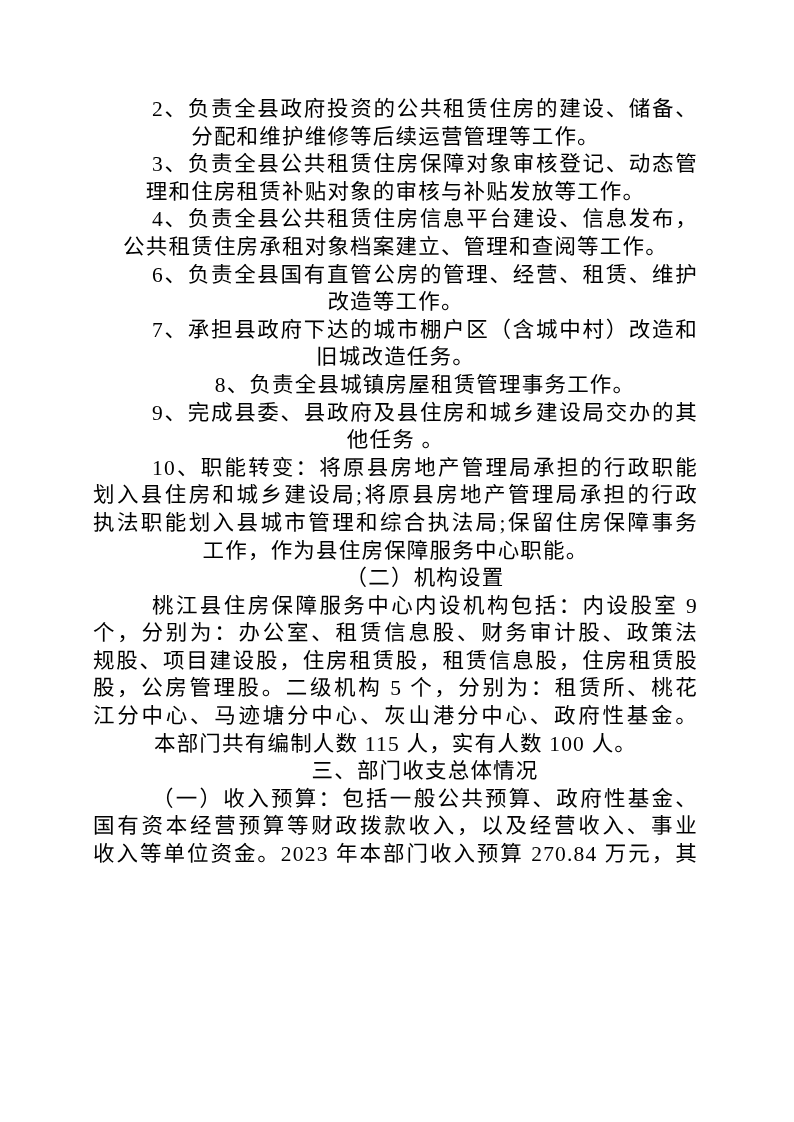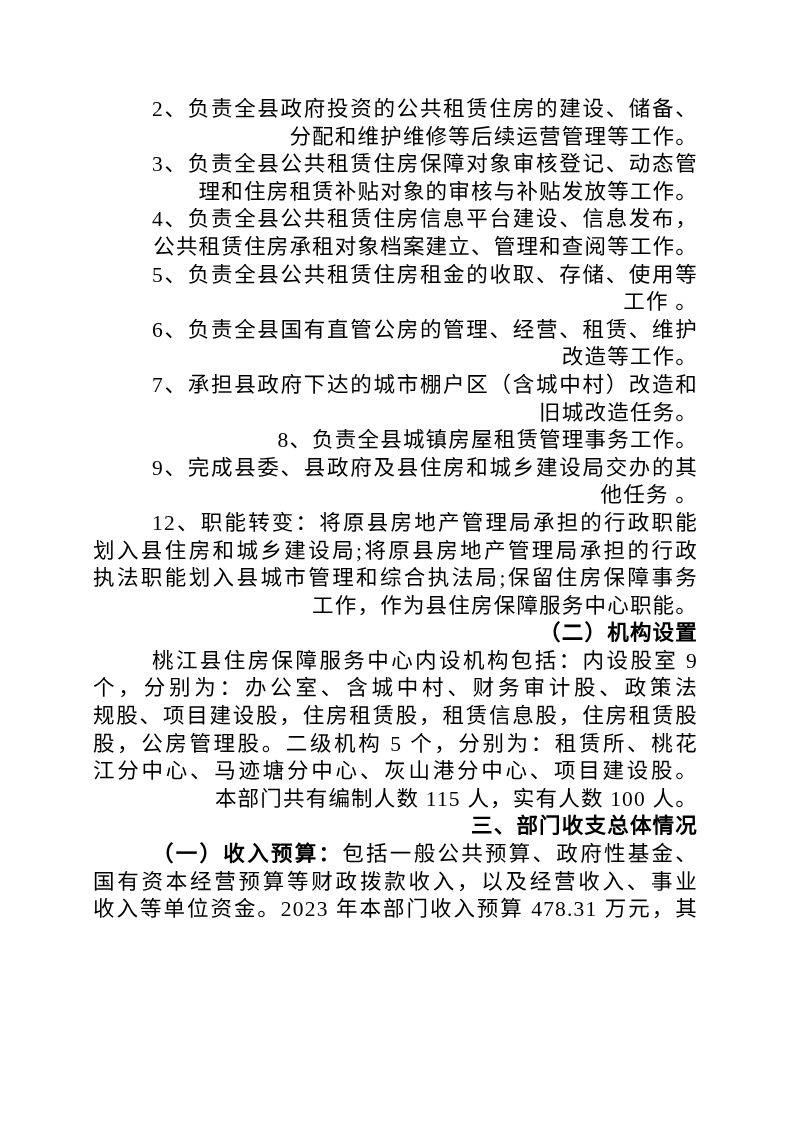--- a/index.html
+++ b/index.html
@@ -26,37 +26,37 @@
     top: 96px;
     width: 605px;
   }
   .para { margin: 0; padding: 0; }
   .line {
     height: 27.6px;
     line-height: 27.6px;
     font-size: 21.5px;
     letter-spacing: 1.2px;
     overflow: hidden;
-    text-align: right;
+    text-align: center;
   }
   
   .line.fill { text-align: justify; }
   .line.fill::after {
     content: "";
     display: inline-block;
     width: 100%;
     height: 0;
     vertical-align: top;
   }
   .line.indent { text-indent: 59px; }
   
   .para.heading .line,
   .line b {
     font-family: "Liberation Sans", "DejaVu Sans", sans-serif;
-    font-weight: 700;
+    font-weight: 400;
   }
   .line b { letter-spacing: 1.2px; }
 </style>
 </head>
 <body>
 
 <div class="page">
   <div class="doc">
       <div class="para body">
         <div class="line fill indent">2、负责全县政府投资的公共租赁住房的建设、储备、</div>
@@ -64,57 +64,53 @@
       </div>
       <div class="para body">
         <div class="line fill indent">3、负责全县公共租赁住房保障对象审核登记、动态管</div>
         <div class="line">理和住房租赁补贴对象的审核与补贴发放等工作。</div>
       </div>
       <div class="para body">
         <div class="line fill indent">4、负责全县公共租赁住房信息平台建设、信息发布，</div>
         <div class="line">公共租赁住房承租对象档案建立、管理和查阅等工作。</div>
       </div>
       <div class="para body">
-        <div class="line fill indent">5、负责全县公共租赁住房租金的收取、存储、使用等</div>
-        <div class="line">工作 。</div>
-      </div>
-      <div class="para body">
         <div class="line fill indent">6、负责全县国有直管公房的管理、经营、租赁、维护</div>
         <div class="line">改造等工作。</div>
       </div>
       <div class="para body">
         <div class="line fill indent">7、承担县政府下达的城市棚户区（含城中村）改造和</div>
         <div class="line">旧城改造任务。</div>
       </div>
       <div class="para body">
         <div class="line indent">8、负责全县城镇房屋租赁管理事务工作。</div>
       </div>
       <div class="para body">
         <div class="line fill indent">9、完成县委、县政府及县住房和城乡建设局交办的其</div>
         <div class="line">他任务 。</div>
       </div>
       <div class="para body">
-        <div class="line fill indent">12、职能转变：将原县房地产管理局承担的行政职能</div>
+        <div class="line fill indent">10、职能转变：将原县房地产管理局承担的行政职能</div>
         <div class="line fill">划入县住房和城乡建设局;将原县房地产管理局承担的行政</div>
         <div class="line fill">执法职能划入县城市管理和综合执法局;保留住房保障事务</div>
         <div class="line">工作，作为县住房保障服务中心职能。</div>
       </div>
       <div class="para heading">
         <div class="line indent">（二）机构设置</div>
       </div>
       <div class="para body">
         <div class="line fill indent">桃江县住房保障服务中心内设机构包括：内设股室 9</div>
-        <div class="line fill">个，分别为：办公室、含城中村、财务审计股、政策法</div>
+        <div class="line fill">个，分别为：办公室、租赁信息股、财务审计股、政策法</div>
         <div class="line fill">规股、项目建设股，住房租赁股，租赁信息股，住房租赁股</div>
         <div class="line fill">股，公房管理股。二级机构 5 个，分别为：租赁所、桃花</div>
-        <div class="line fill">江分中心、马迹塘分中心、灰山港分中心、项目建设股。</div>
+        <div class="line fill">江分中心、马迹塘分中心、灰山港分中心、政府性基金。</div>
         <div class="line">本部门共有编制人数 115 人，实有人数 100 人。</div>
       </div>
       <div class="para heading">
         <div class="line indent">三、部门收支总体情况</div>
       </div>
       <div class="para body">
         <div class="line fill indent"><b>（一）收入预算：</b>包括一般公共预算、政府性基金、</div>
         <div class="line fill">国有资本经营预算等财政拨款收入，以及经营收入、事业</div>
-        <div class="line fill">收入等单位资金。2023 年本部门收入预算 478.31 万元，其</div>
+        <div class="line fill">收入等单位资金。2023 年本部门收入预算 270.84 万元，其</div>
       </div>
     </div>
 </div>
 
 </body></html>

